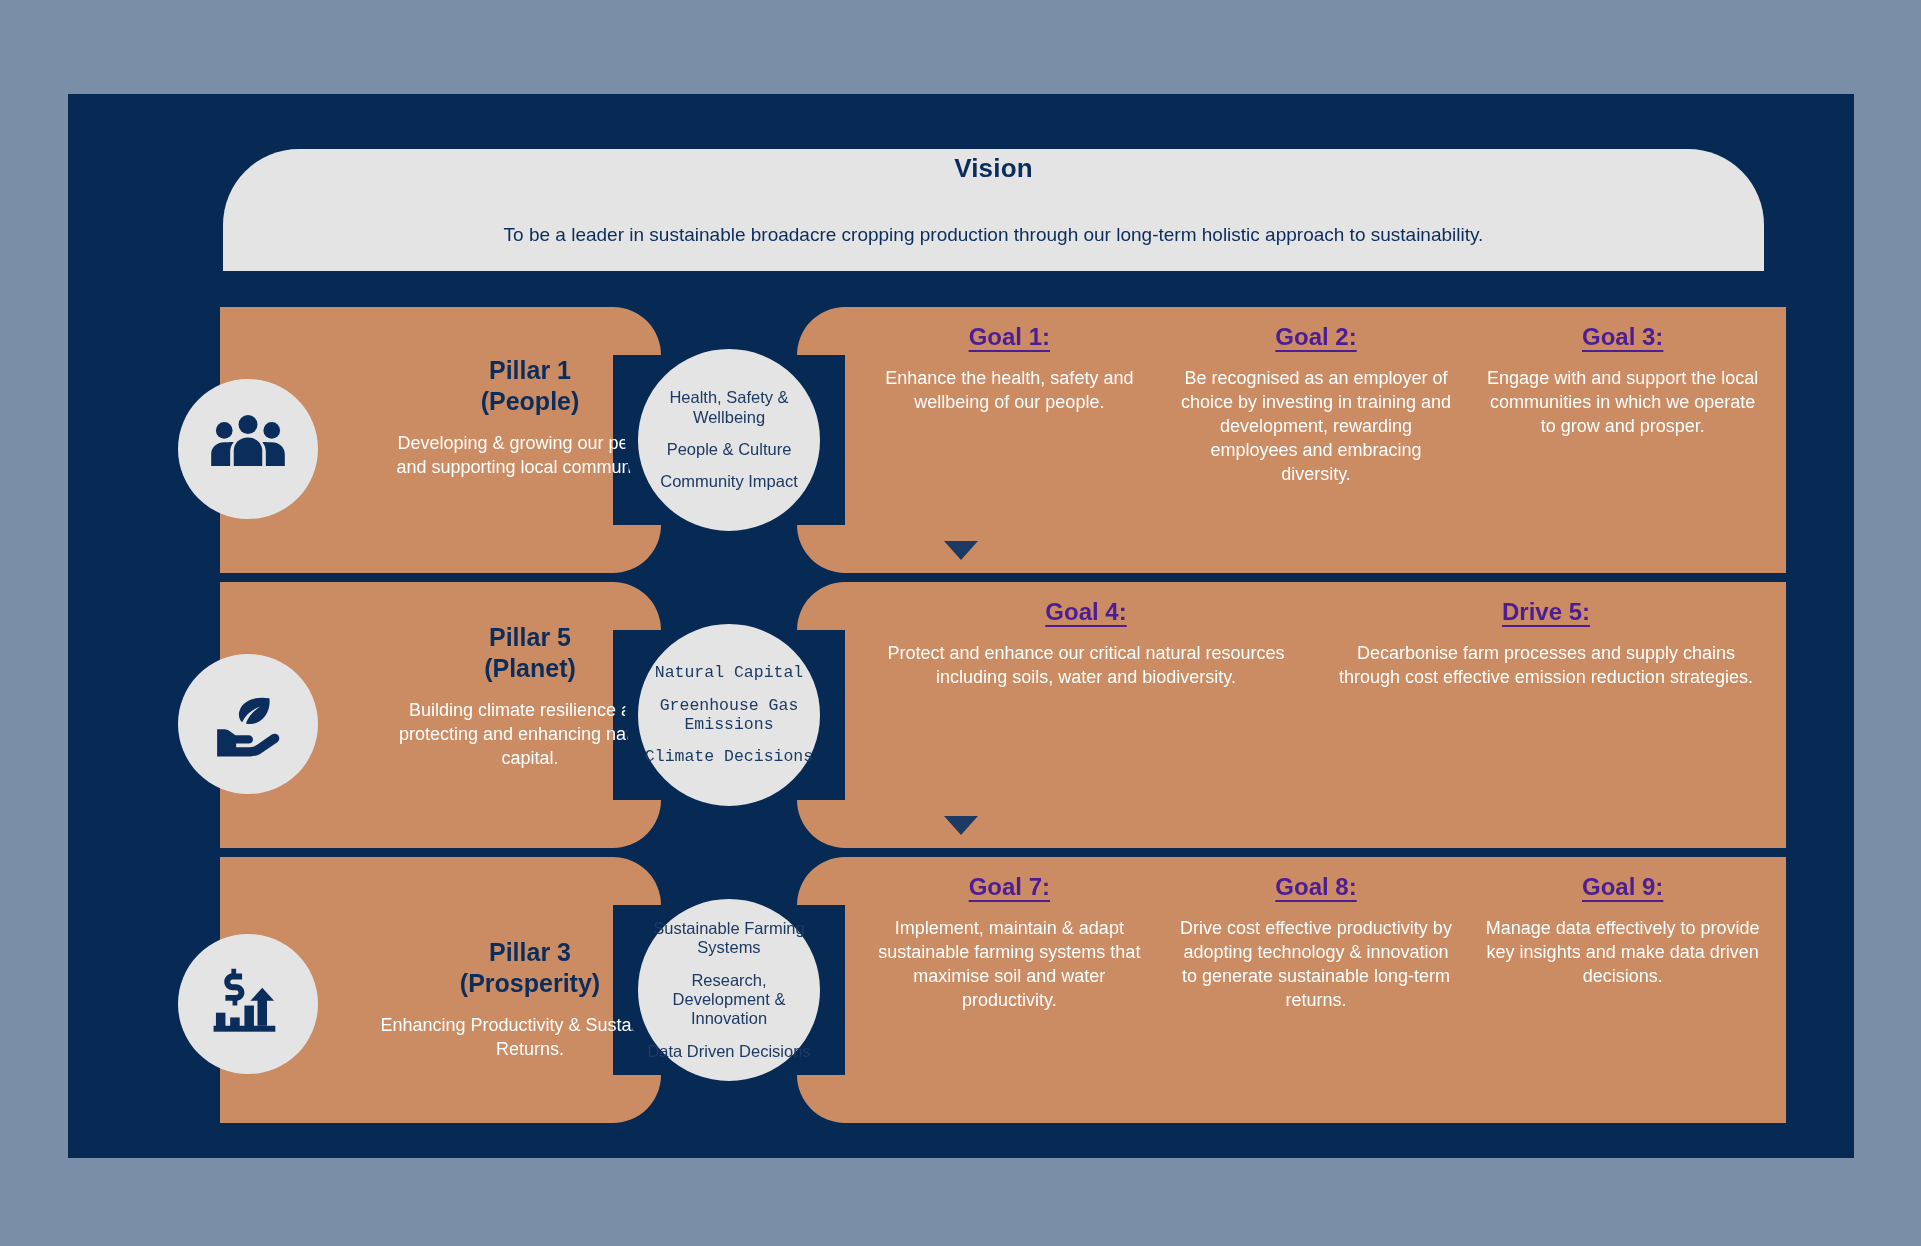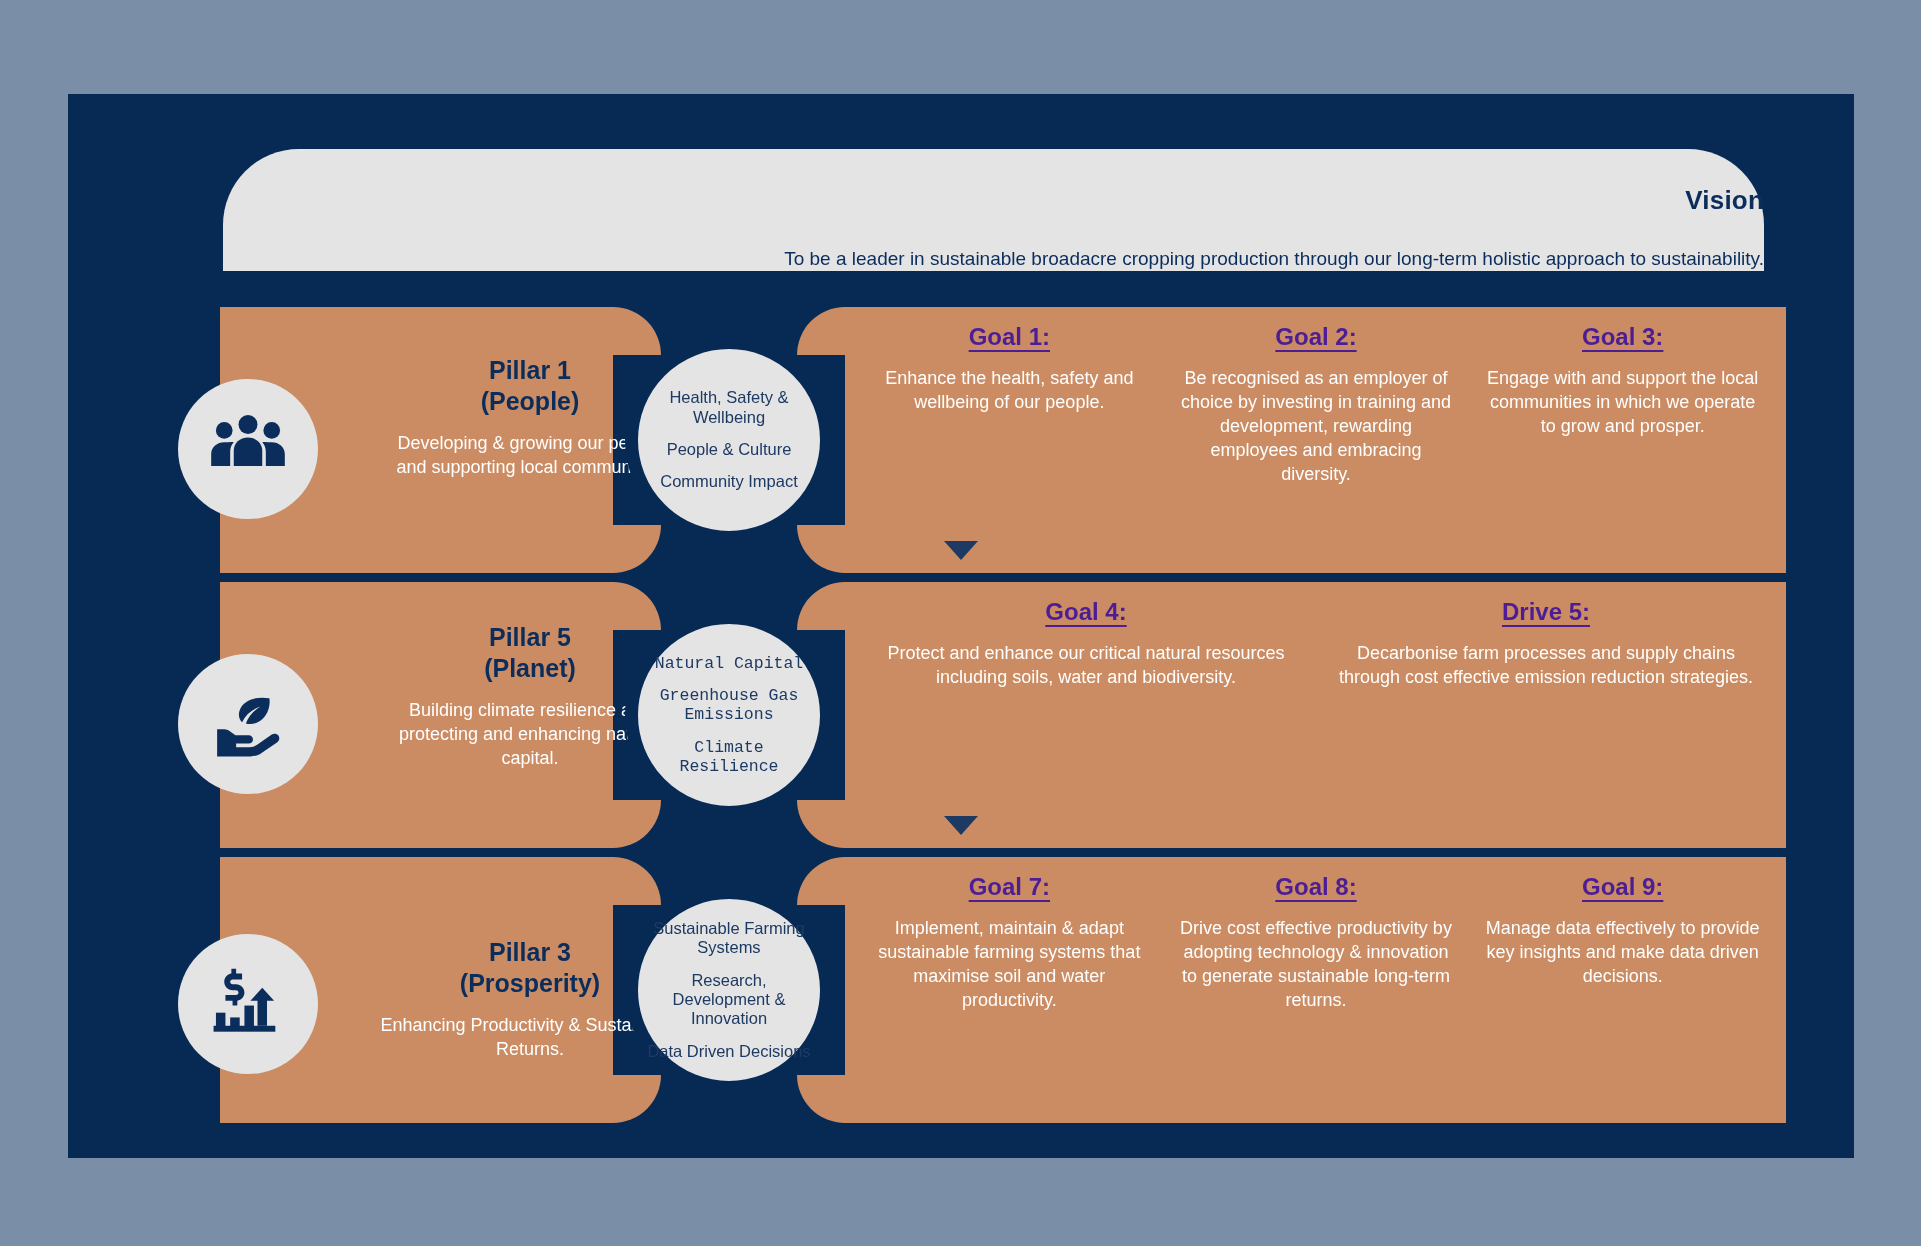--- a/index.html
+++ b/index.html
@@ -24,31 +24,31 @@
 
   
   .vision {
     position: absolute;
     left: 155px;
     top: 55px;
     width: 1541px;
     height: 122px;
     background: #e4e4e5;
     border-radius: 76px 76px 0 0;
-    text-align: right;
-    padding-top: 36px;
+    text-align: center;
+    padding-top: 4px;
   }
   .vision-title {
     font-size: 26px;
     font-weight: bold;
     color: #0b2d5c;
     letter-spacing: .2px;
   }
   .vision-sub {
-    margin-top: 32px;
+    margin-top: 40px;
     font-size: 19px;
     color: #0b2d5c;
   }
 
   
   .row {
     position: absolute;
     left: 152px;
     width: 1566px;
     height: 266px;
@@ -264,21 +264,21 @@
       <div class="pillar-title">
         <div>Pillar 5</div>
         <div>(Planet)</div>
       </div>
       <div class="pillar-desc">Building climate resilience and protecting and enhancing natural capital.</div>
     </div>
 
     <div class="focus focus-2">
       <span>Natural Capital</span>
       <span>Greenhouse Gas Emissions</span>
-      <span>Climate Resilience</span>
+      <span>Climate Decisions</span>
     </div>
 
     <div class="goals">
       <div class="goal">
         <div class="goal-title">Goal 4:</div>
         <div class="goal-body">Protect and enhance our critical natural resources including soils, water and biodiversity.</div>
       </div>
       <div class="goal">
         <div class="goal-title">Drive 5:</div>
         <div class="goal-body">Decarbonise farm processes and supply chains through cost effective emission reduction strategies.</div>

